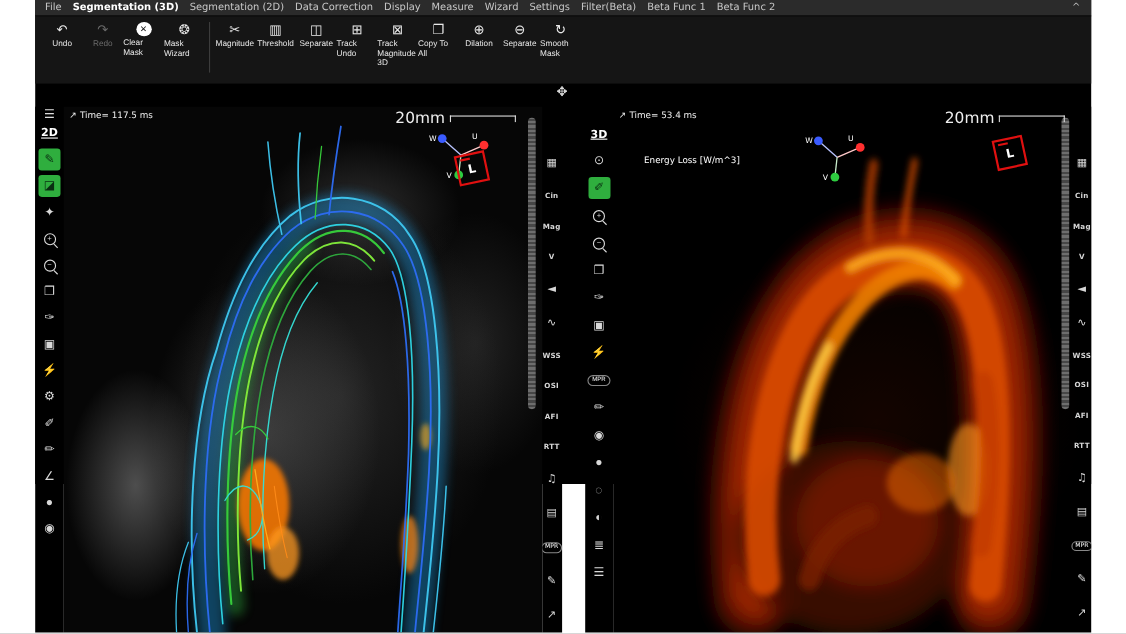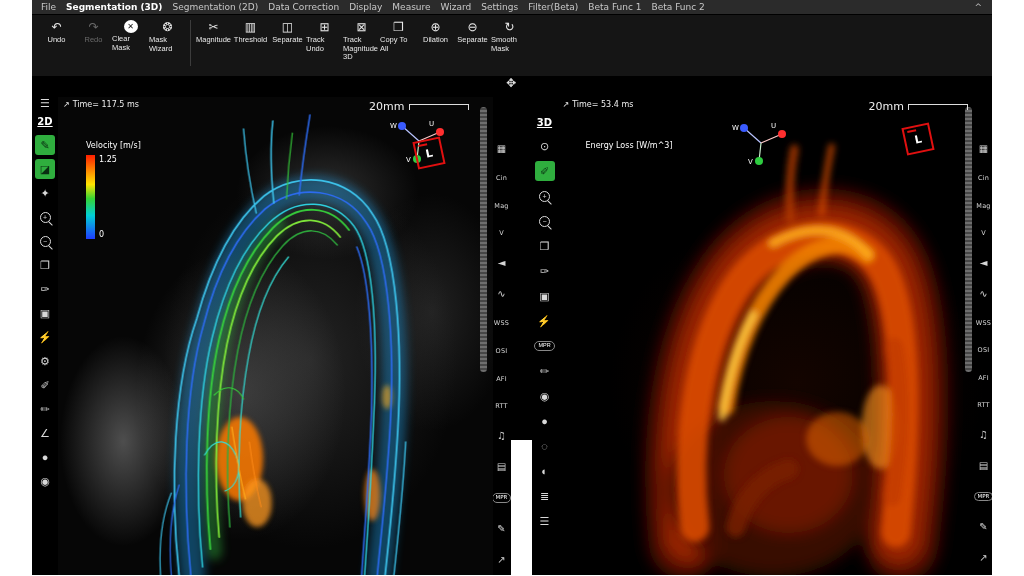--- a/index.html
+++ b/index.html
@@ -46,39 +46,39 @@
     background:#ddd;transform:rotate(45deg);}
   .tglyph.chip,.si.chip{border:1px solid #888;border-radius:7px;padding:1px 3px;font-size:5.5px;
     background:#000;color:#fff;line-height:1;}
 
   
   .strip{width:18px;background:#000;display:flex;flex-direction:column;align-items:center;
     justify-content:space-between;padding:47px 0 10px;box-sizing:border-box;color:#d6d6d6;}
   .rstrip{position:absolute;top:47px;bottom:12px;right:1px;width:15px;display:flex;
     flex-direction:column;align-items:center;justify-content:space-between;color:#d6d6d6;z-index:6;}
   .si{font-size:10px;line-height:1;cursor:pointer;}
-  .si.txt{font-size:6.5px;font-weight:400;letter-spacing:.2px;}
+  .si.txt{font-size:6.5px;font-weight:700;letter-spacing:.2px;}
 
   
   .vp{flex:1;position:relative;overflow:hidden;background:#000;}
   .vp-l{background:
     radial-gradient(90px 150px at 15% 72%, rgba(165,165,165,.45), transparent 70%),
     radial-gradient(150px 210px at 42% 62%, rgba(120,120,120,.40), transparent 70%),
     radial-gradient(130px 95px at 62% 20%, rgba(85,85,85,.50), transparent 70%),
     radial-gradient(210px 270px at 58% 55%, rgba(72,72,72,.45), transparent 70%),
     radial-gradient(110px 170px at 86% 45%, rgba(60,60,60,.50), transparent 70%),
     #060606;}
   .vp-r{background:radial-gradient(250px 230px at 55% 60%, rgba(90,20,0,.22), transparent 75%), #000;}
   .vfx{position:absolute;inset:0;width:100%;height:100%;}
 
   .time{position:absolute;top:3px;left:5px;display:flex;align-items:center;gap:3px;color:#eee;
     font-size:8px;z-index:7;}
   .exp{font-size:8px;cursor:pointer;}
   .scale{position:absolute;top:3px;right:24px;display:flex;align-items:center;gap:4px;color:#eee;
-    font-size:11px;z-index:7;justify-content:space-between;}
+    font-size:14px;z-index:7;justify-content:space-between;}
   .bracket{width:58px;height:5px;border:1px solid #ddd;border-bottom:none;}
 
   .cbar{position:absolute;left:28px;top:44px;z-index:7;color:#fff;font-size:8px;}
   .ct{margin-bottom:5px;}
   .cbrow{display:flex;gap:4px;}
   .cb{width:9px;height:84px;}
   .cb-vel{background:linear-gradient(180deg,#ff1e00,#ff9d00 22%,#ffe400 35%,#35d435 52%,#00cfd6 72%,#1f3cff 100%);}
   .cb-el{background:linear-gradient(180deg,#ffffff,#ffe37a 18%,#ffb020 38%,#e85500 60%,#8a1500 80%,#170000 100%);}
   .cl{display:flex;flex-direction:column;justify-content:space-between;height:84px;}
 
@@ -322,30 +322,20 @@
       <div class="time">
         <span class="exp">↗</span>
         <span>Time= 117.5 ms</span>
       </div>
 
       <div class="scale">
         <span>20mm</span>
         <div class="bracket"></div>
       </div>
 
-      <div class="cbar">
-        <div class="ct">Velocity [m/s]</div>
-        <div class="cbrow">
-          <div class="cb cb-vel"></div>
-          <div class="cl">
-            <span>1.25</span>
-            <span>0</span>
-          </div>
-        </div>
-      </div>
 
       <svg class="axes" width="62" height="50" viewBox="0 0 62 50">
         <line x1="31" y1="26" x2="14" y2="11" stroke="#b9c4ff" stroke-width="1.2"></line>
         <line x1="31" y1="26" x2="52" y2="17" stroke="#ffc9c9" stroke-width="1.2"></line>
         <line x1="31" y1="26" x2="29" y2="44" stroke="#c8eccb" stroke-width="1.2"></line>
         <circle cx="14" cy="11" r="4" fill="#3a5bff"></circle>
         <circle cx="52" cy="17" r="4" fill="#ff2f2f"></circle>
         <circle cx="29" cy="44" r="4" fill="#2ecc40"></circle>
         <text x="2" y="13" class="axt">W</text>
         <text x="41" y="11" class="axt">U</text>

